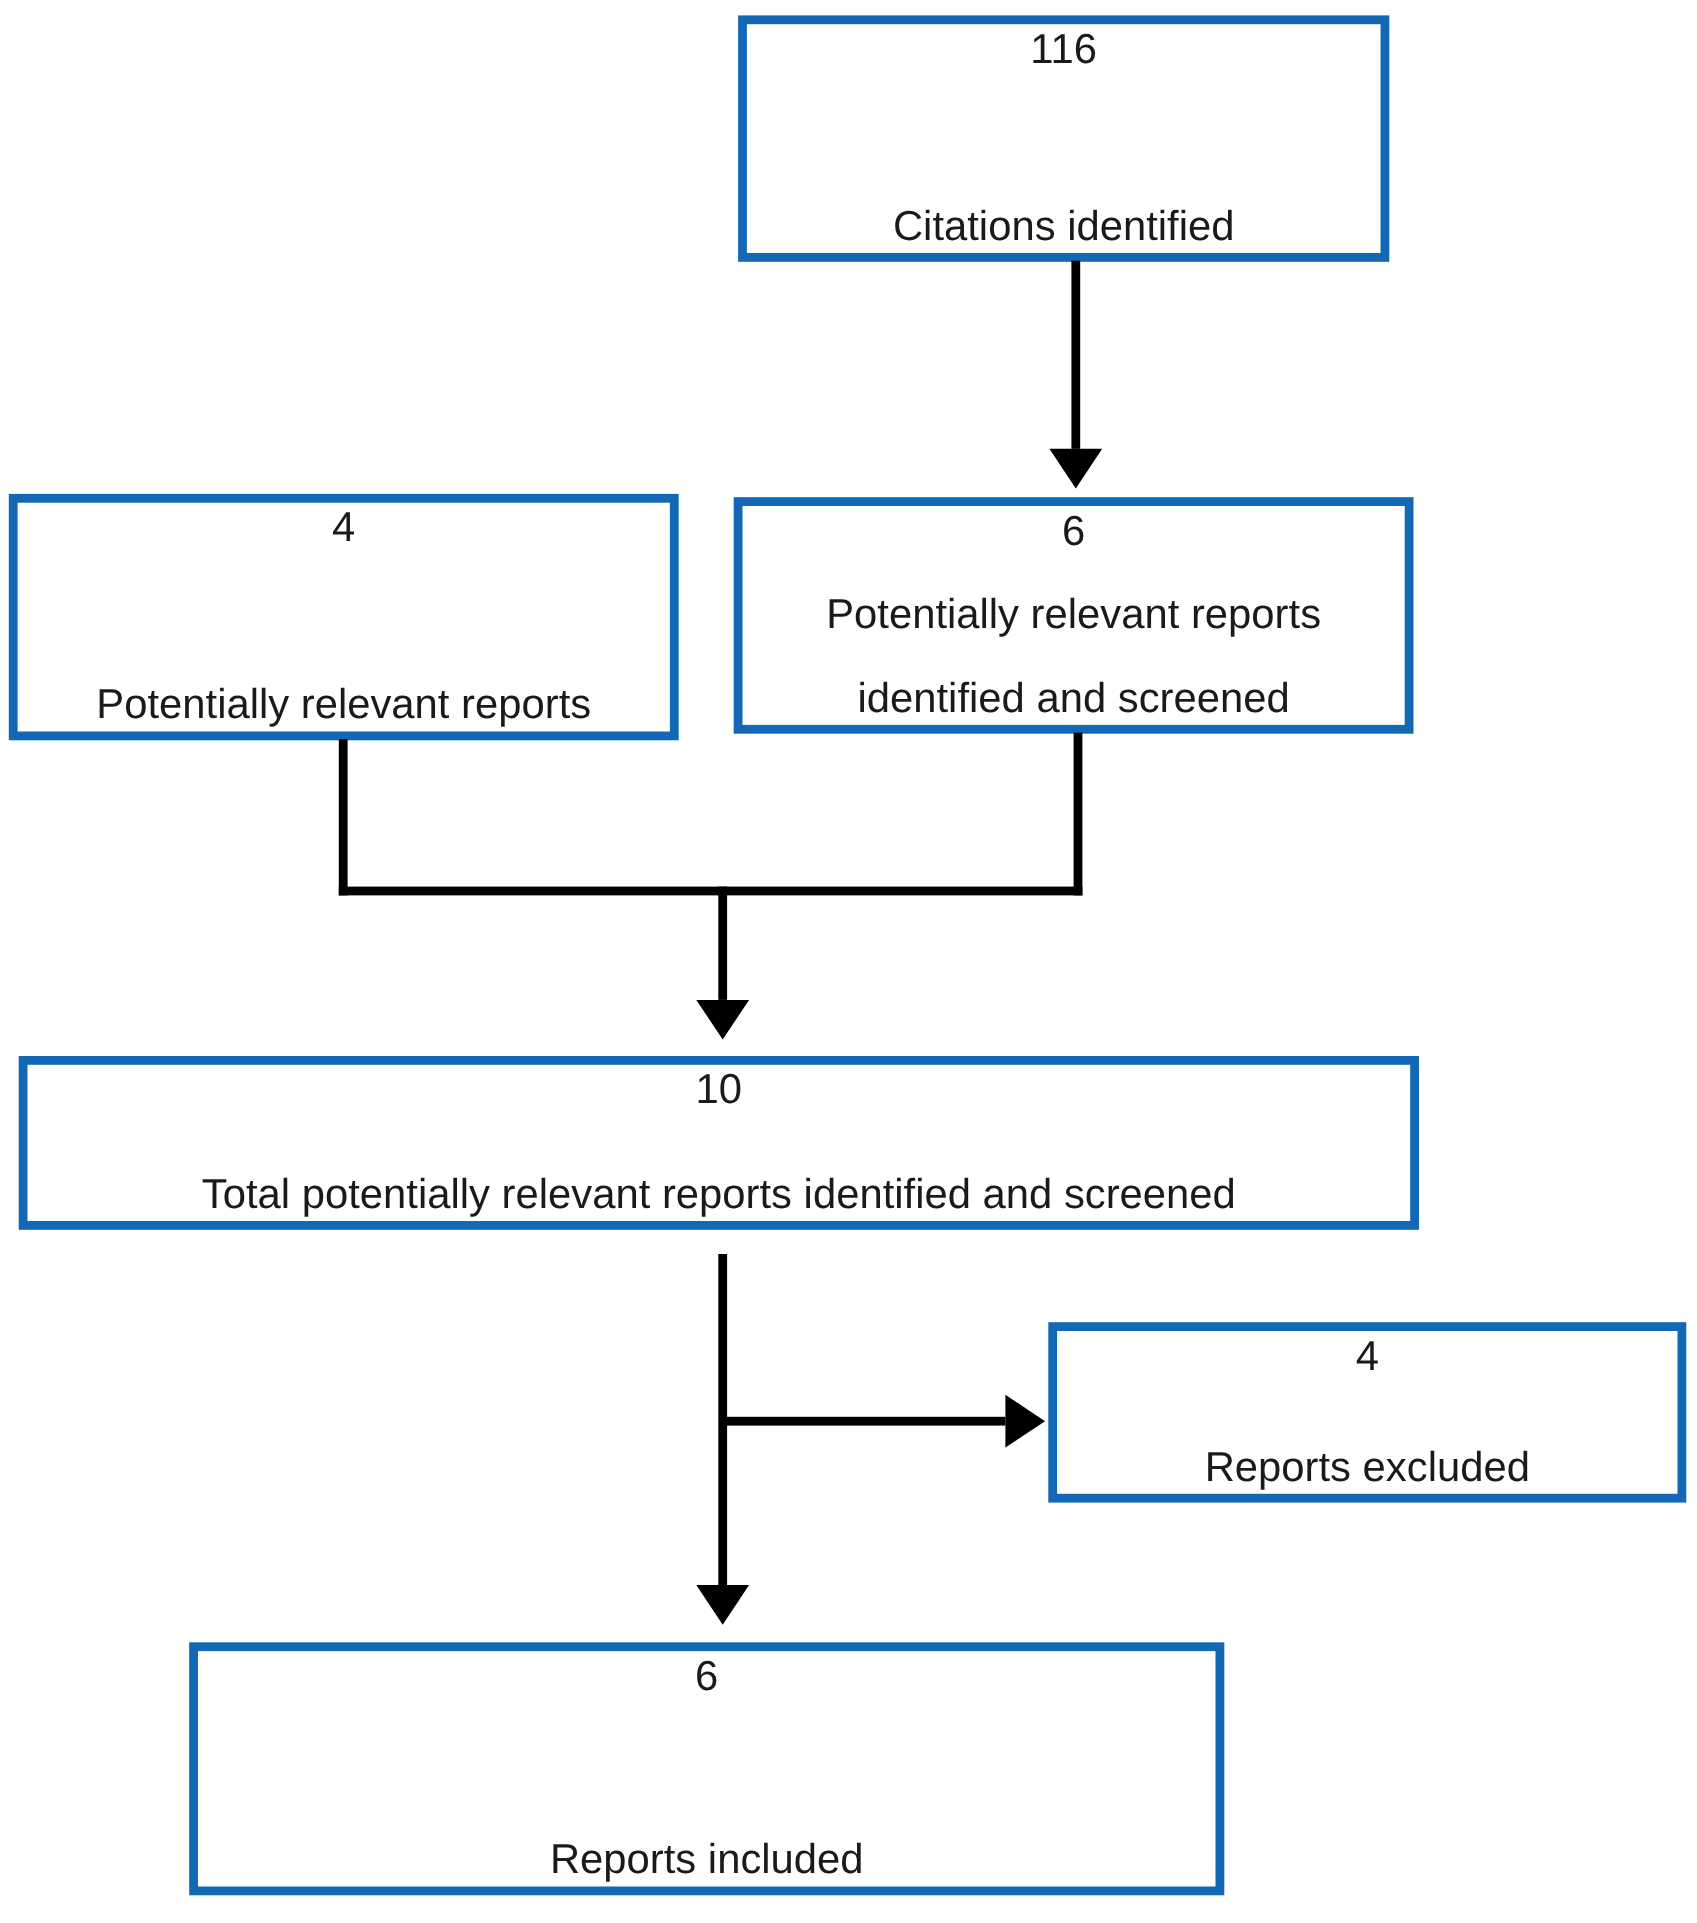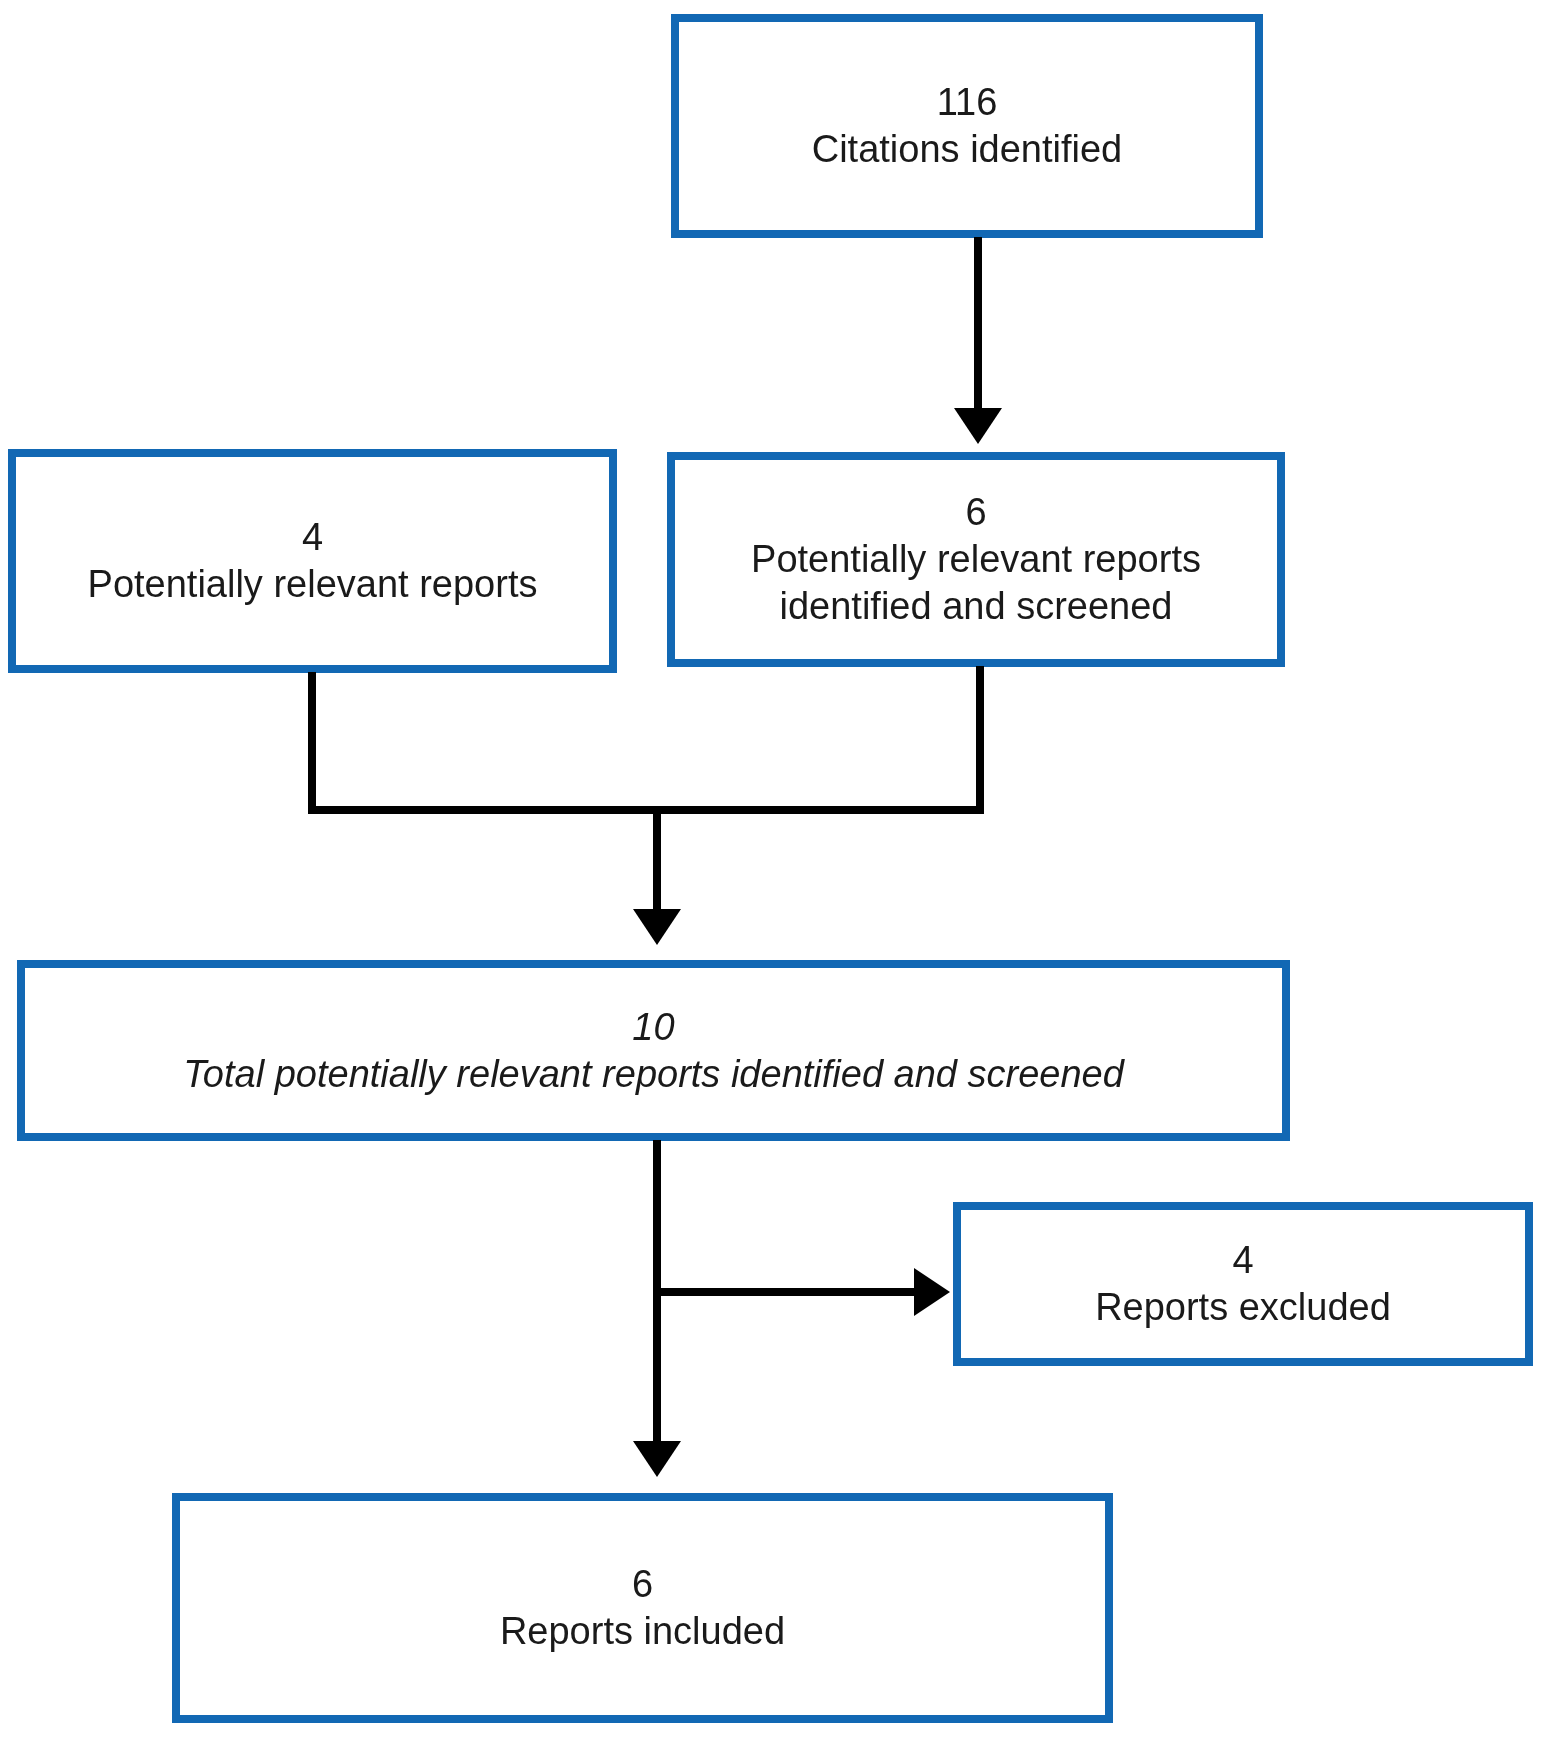--- a/index.html
+++ b/index.html
@@ -18,21 +18,21 @@
     overflow:hidden;
     font-family:"Liberation Sans", sans-serif;
     color:var(--text);
   }
   .box{
     position:absolute;
     border:8px solid var(--box-border);
     background:var(--bg);
     display:flex;
     flex-direction:column;
-    justify-content:center;
+    justify-content:space-between;
     align-items:center;
     text-align:center;
     font-size:38px;
     line-height:47px;
   }
   .ln{white-space:nowrap;}
   .vline,.hline{position:absolute;background:var(--connector);}
   .vline{width:8px;}
   .hline{height:8px;}
   .arr-down{
@@ -44,21 +44,21 @@
   .arr-right{
     position:absolute;width:0;height:0;
     border-top:24px solid transparent;
     border-bottom:24px solid transparent;
     border-left:36px solid var(--connector);
   }
   
   #b-citations {left:671px;top:14px;  width:592px; height:224px;}
   #b-other     {left:8px;  top:449px; width:609px; height:224px;}
   #b-identified{left:667px;top:452px; width:618px; height:215px;}
-  #b-total     {left:17px; top:960px; width:1273px;height:181px;font-style:italic;}
+  #b-total     {left:17px; top:960px; width:1273px;height:158px;}
   #b-excluded  {left:953px;top:1202px;width:580px; height:164px;}
   #b-included  {left:172px;top:1493px;width:941px; height:230px;}
   
   #v-cit      {left:974px;top:237px; height:171px;}
   #a-cit      {left:954px;top:408px;}
   #v-other    {left:308px;top:672px; height:142px;}
   #v-ident    {left:976px;top:666px; height:148px;}
   #h-merge    {left:308px;top:806px; width:676px;}
   #v-merge    {left:653px;top:806px; height:103px;}
   #a-total    {left:633px;top:909px;}

